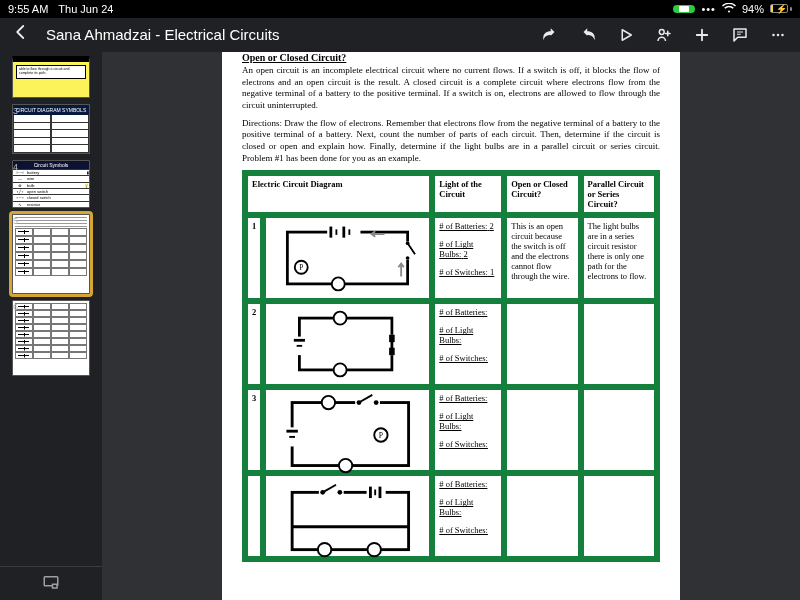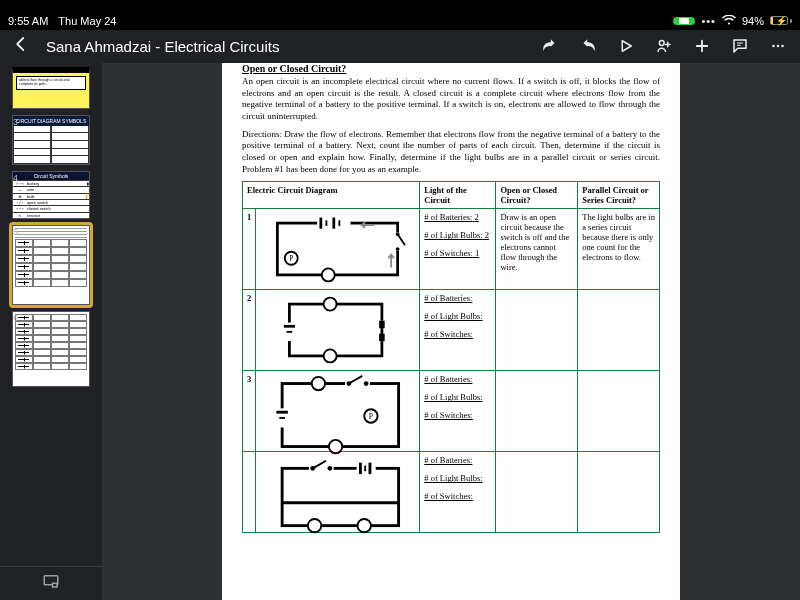--- a/index.html
+++ b/index.html
@@ -1,20 +1,20 @@
 <!DOCTYPE html>
 <html><head>
 <meta charset="utf-8">
 <style>
   * { margin: 0; padding: 0; box-sizing: border-box; }
   html, body { width: 800px; height: 600px; overflow: hidden; font-family: -apple-system, Helvetica, Arial, sans-serif; }
   body { background: #000; color: #fff; display: flex; flex-direction: column; }
 
   
-  .statusbar { height: 20px; display: flex; justify-content: space-between; align-items: center; padding: 0 8px; font-size: 11px; background: #000; margin-top: 12px; }
+  .statusbar { height: 20px; display: flex; justify-content: space-between; align-items: center; padding: 0 8px; font-size: 11px; background: #000; }
   .status-left { display: flex; gap: 10px; align-items: center; }
   .status-right { display: flex; gap: 6px; align-items: center; }
   .wifi-icon { display:inline-block; }
   .rec-pill { background:#2ecc40; border-radius:8px; padding:1px 6px; display:flex; align-items:center; gap:3px; font-size:10px;}
   .rec-dot { width:10px; height:6px; background:#fff; border-radius:1px;}
   .dots { letter-spacing:1px; }
   .batt { display:inline-flex; align-items:center; gap:2px;}
   .batt-body { width:18px; height:9px; border:1px solid #888; border-radius:2px; position:relative;}
   .batt-fill { position:absolute; left:0; top:0; bottom:0; width:12%; background:#ffcf33;}
   .batt-tip { width:2px; height:4px; background:#888; border-radius:1px;}
@@ -53,38 +53,38 @@
   .tt-diag{ background: linear-gradient(#000,#000) center/70% 1px no-repeat, linear-gradient(#000,#000) center/1px 70% no-repeat; }
   .sidebar-bottom { margin-top:auto; height:34px; width:100%; border-top:1px solid #3c3c3c; display:flex; align-items:center; justify-content:center;}
   .present-icon svg { width:18px; height:18px; fill:#9aa0a6;}
 
   
   .canvas { flex:1; background:#303134; display:flex; justify-content:center; align-items:flex-start; overflow:hidden;}
   .page { width:458px; background:#fff; color:#000; font-family: "Times New Roman", Times, serif; font-size:9px; padding:0 20px 8px; height:620px; margin-top:-8px;}
   .ph-title { text-decoration:underline; font-weight:bold; font-size:10px; margin:8px 0 2px; }
   .para { line-height:1.3; text-align:justify; margin-bottom:6px;}
   table.wks { border-collapse:collapse; width:100%; font-size:8.5px; }
-  table.wks th, table.wks td { border:1px solid #15803d; vertical-align:top; padding:3px 4px; }
+  table.wks th, table.wks td { border:6px solid #15803d; vertical-align:top; padding:3px 4px; }
   table.wks th { font-weight:bold; text-align:left;}
   .col-num { width:12px; text-align:center; font-weight:bold;}
   .col-headers th { text-align:left; }
   .diagram { width:155px; height:74px; }
   .diagram svg { width:100%; height:100%; }
   .diagram.big svg { height:84px; }
   .partsline { margin: 0 0 8px; display:block;text-decoration:underline;}
   .partslead { font-weight:normal;}
   .val { display:inline; }
 </style>
 </head>
 <body>
 
 <div class="statusbar">
   <div class="status-left">
     <span>9:55 AM</span>
-    <span>Thu May 24</span>
+    <span>Thu Jun 24</span>
   </div>
   <div class="status-right">
     <span class="rec-pill">
         <span class="rec-dot"></span>
       </span>
     <span class="dots">•••</span>
     <span class="wifi-icon">
       <svg width="14" height="10" viewBox="0 0 14 10">
           <path d="M7 9.5a1 1 0 100-2 1 1 0 000 2zM3.2 5.7a5.4 5.4 0 017.6 0l1-1a6.8 6.8 0 00-9.6 0l1 1zM1 3.5a8.5 8.5 0 0112 0l1-1a9.9 9.9 0 00-14 0l1 1z" fill="#fff"></path>
         </svg>
@@ -337,22 +337,22 @@
                 <path d="M138 60 l0 -14 M135 50 l3 -4 l3 4" stroke="#888" stroke-width="2" fill="none"></path>
                 <path d="M120 14 l-14 0 M110 11 l-4 3 l4 3" stroke="#888" stroke-width="2" fill="none"></path>
               </svg>
             </div>
           </td>
           <td class="cell-ans">
             <span class="partsline"><span class="partslead"># of Batteries:</span> <span class="val">2</span></span>
             <span class="partsline"><span class="partslead"># of Light Bulbs:</span> <span class="val">2</span></span>
             <span class="partsline"><span class="partslead"># of Switches:</span> <span class="val">1</span></span>
           </td>
-          <td>Draw is an open circuit because the switch is off and the electrons cannot flow through the wire.</td>
-          <td>The light bulbs are in a series circuit because there is only one count for the electrons to flow.</td>
+          <td>This is an open circuit because the switch is off and the electrons cannot flow through the wire.</td>
+          <td>The light bulbs are in a series circuit resistor there is only one path for the electrons to flow.</td>
         </tr>
 
         <tr>
           <td class="col-num">2</td>
           <td>
             <div class="diagram">
               <svg viewBox="0 0 160 80">
                 <rect x="28" y="12" width="100" height="56" fill="none" stroke="#000" stroke-width="3"></rect>
 
                 <rect x="22" y="32" width="12" height="20" fill="#fff"></rect>

